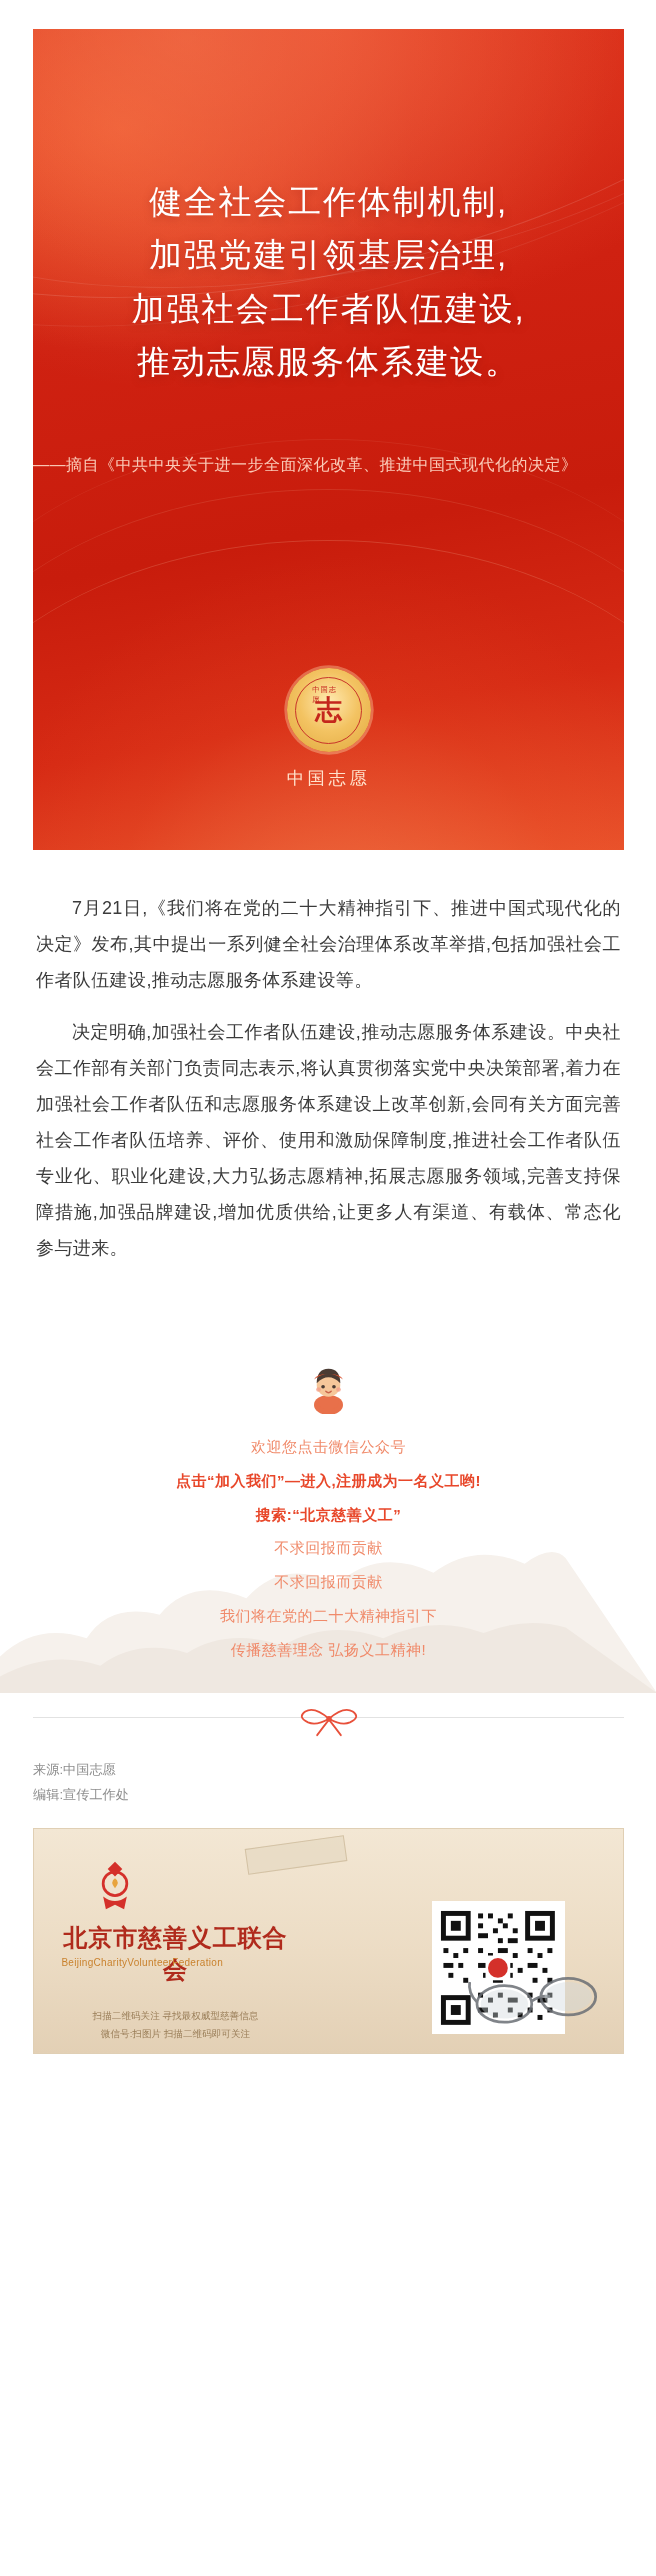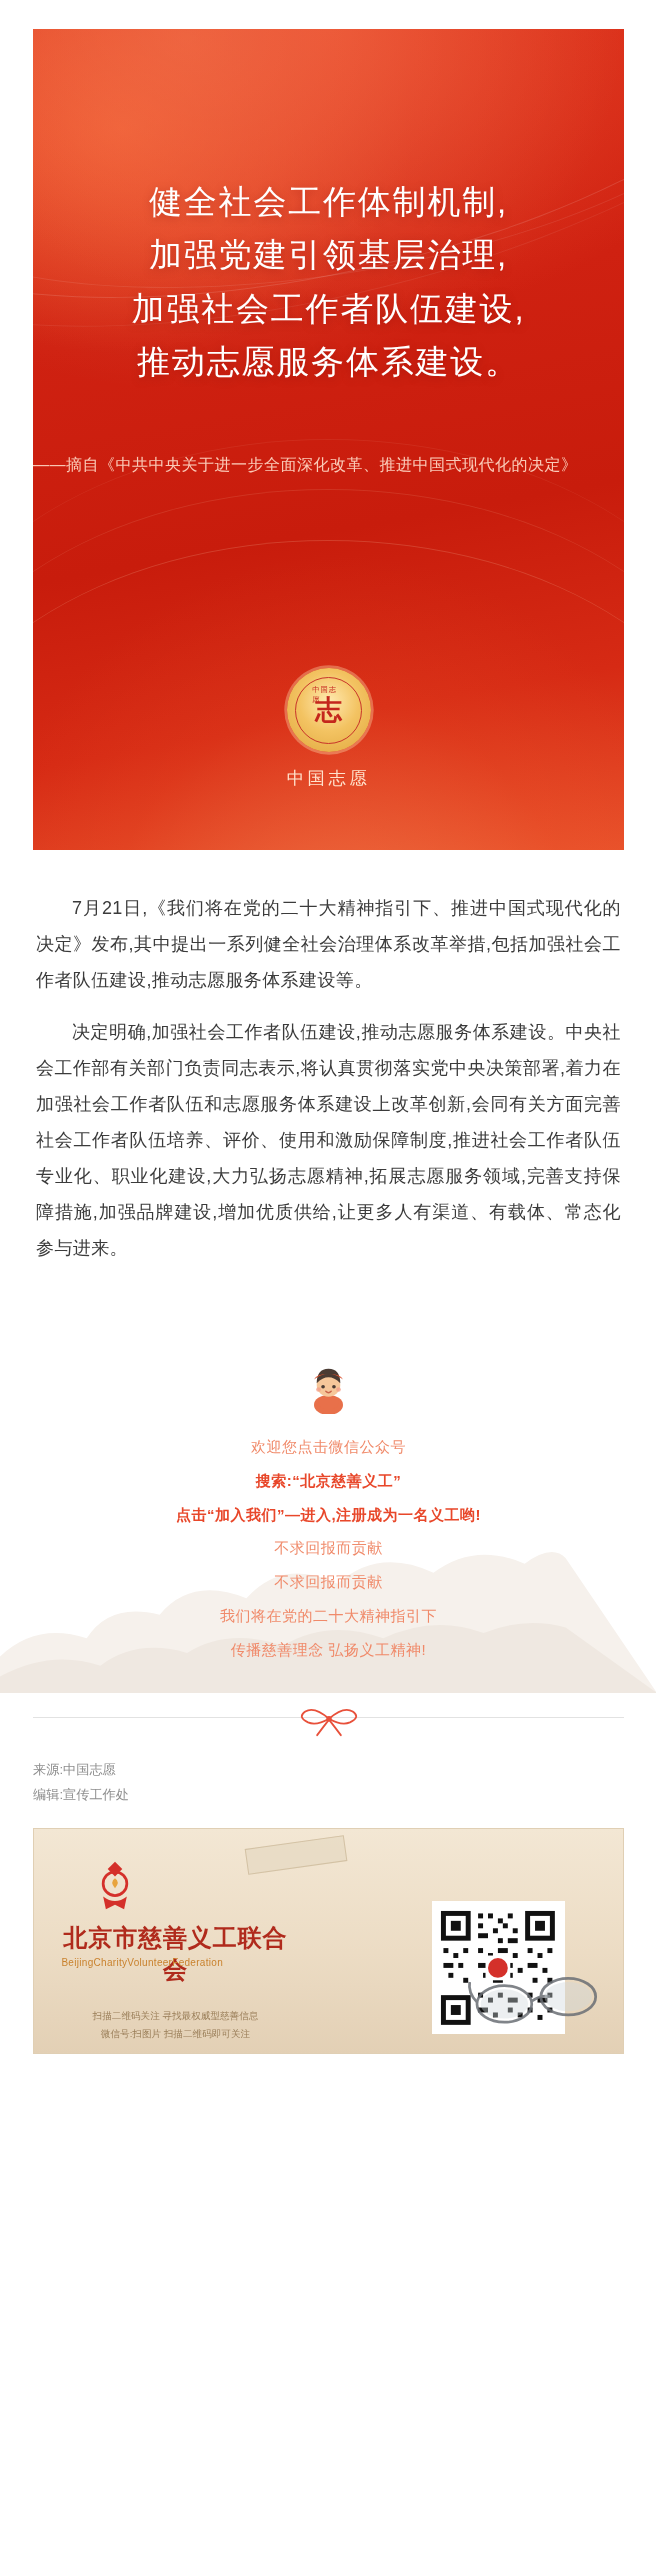--- a/index.html
+++ b/index.html
@@ -291,22 +291,22 @@
         <circle cx="21" cy="24" r="2" fill="#4a3b33"></circle>
         <circle cx="33" cy="24" r="2" fill="#4a3b33"></circle>
         <circle cx="16" cy="27" r="2.6" fill="#f4a08a" opacity="0.8"></circle>
         <circle cx="38" cy="27" r="2.6" fill="#f4a08a" opacity="0.8"></circle>
         <path d="M24 29 q3 3 6 0" stroke="#c9644a" stroke-width="1.5" fill="none" stroke-linecap="round"></path>
       </svg>
     </div>
 
     <div class="promo-lines">
       <div class="promo-line">欢迎您点击微信公众号</div>
+      <div class="promo-line strong">点击“加入我们”—进入,注册成为一名义工哟!</div>
       <div class="promo-line strong">搜索:“北京慈善义工”</div>
-      <div class="promo-line strong">点击“加入我们”—进入,注册成为一名义工哟!</div>
       <div class="promo-line">不求回报而贡献</div>
       <div class="promo-line">不求回报而贡献</div>
       <div class="promo-line">我们将在党的二十大精神指引下</div>
       <div class="promo-line">传播慈善理念 弘扬义工精神!</div>
     </div>
 
     <div class="clouds">
       <svg viewBox="0 0 720 190" width="657" height="173" preserveAspectRatio="none">
         <path d="M0 150 q40 -38 95 -20 q25 -40 80 -26 q35 -42 95 -18 q40 -45 100 -16 q45 -40 105 -12 q45 -34 100 -10 q30 -22 45 -6 L720 190 L0 190 Z" fill="#f6f1ec"></path>
         <path d="M0 172 q55 -30 110 -12 q40 -30 95 -14 q45 -28 105 -8 q50 -30 110 -8 q55 -26 110 -6 q45 -18 90 -6 L720 190 L0 190 Z" fill="#efe8e1"></path>

